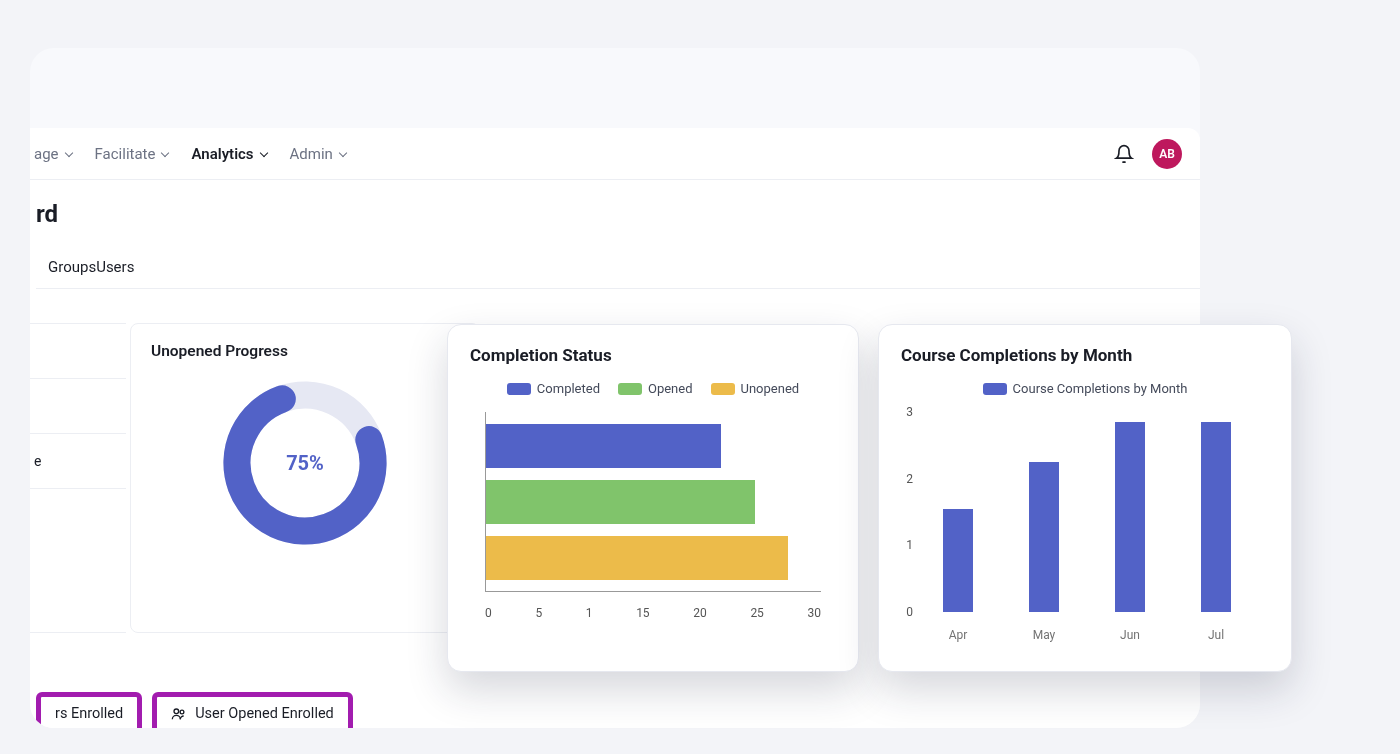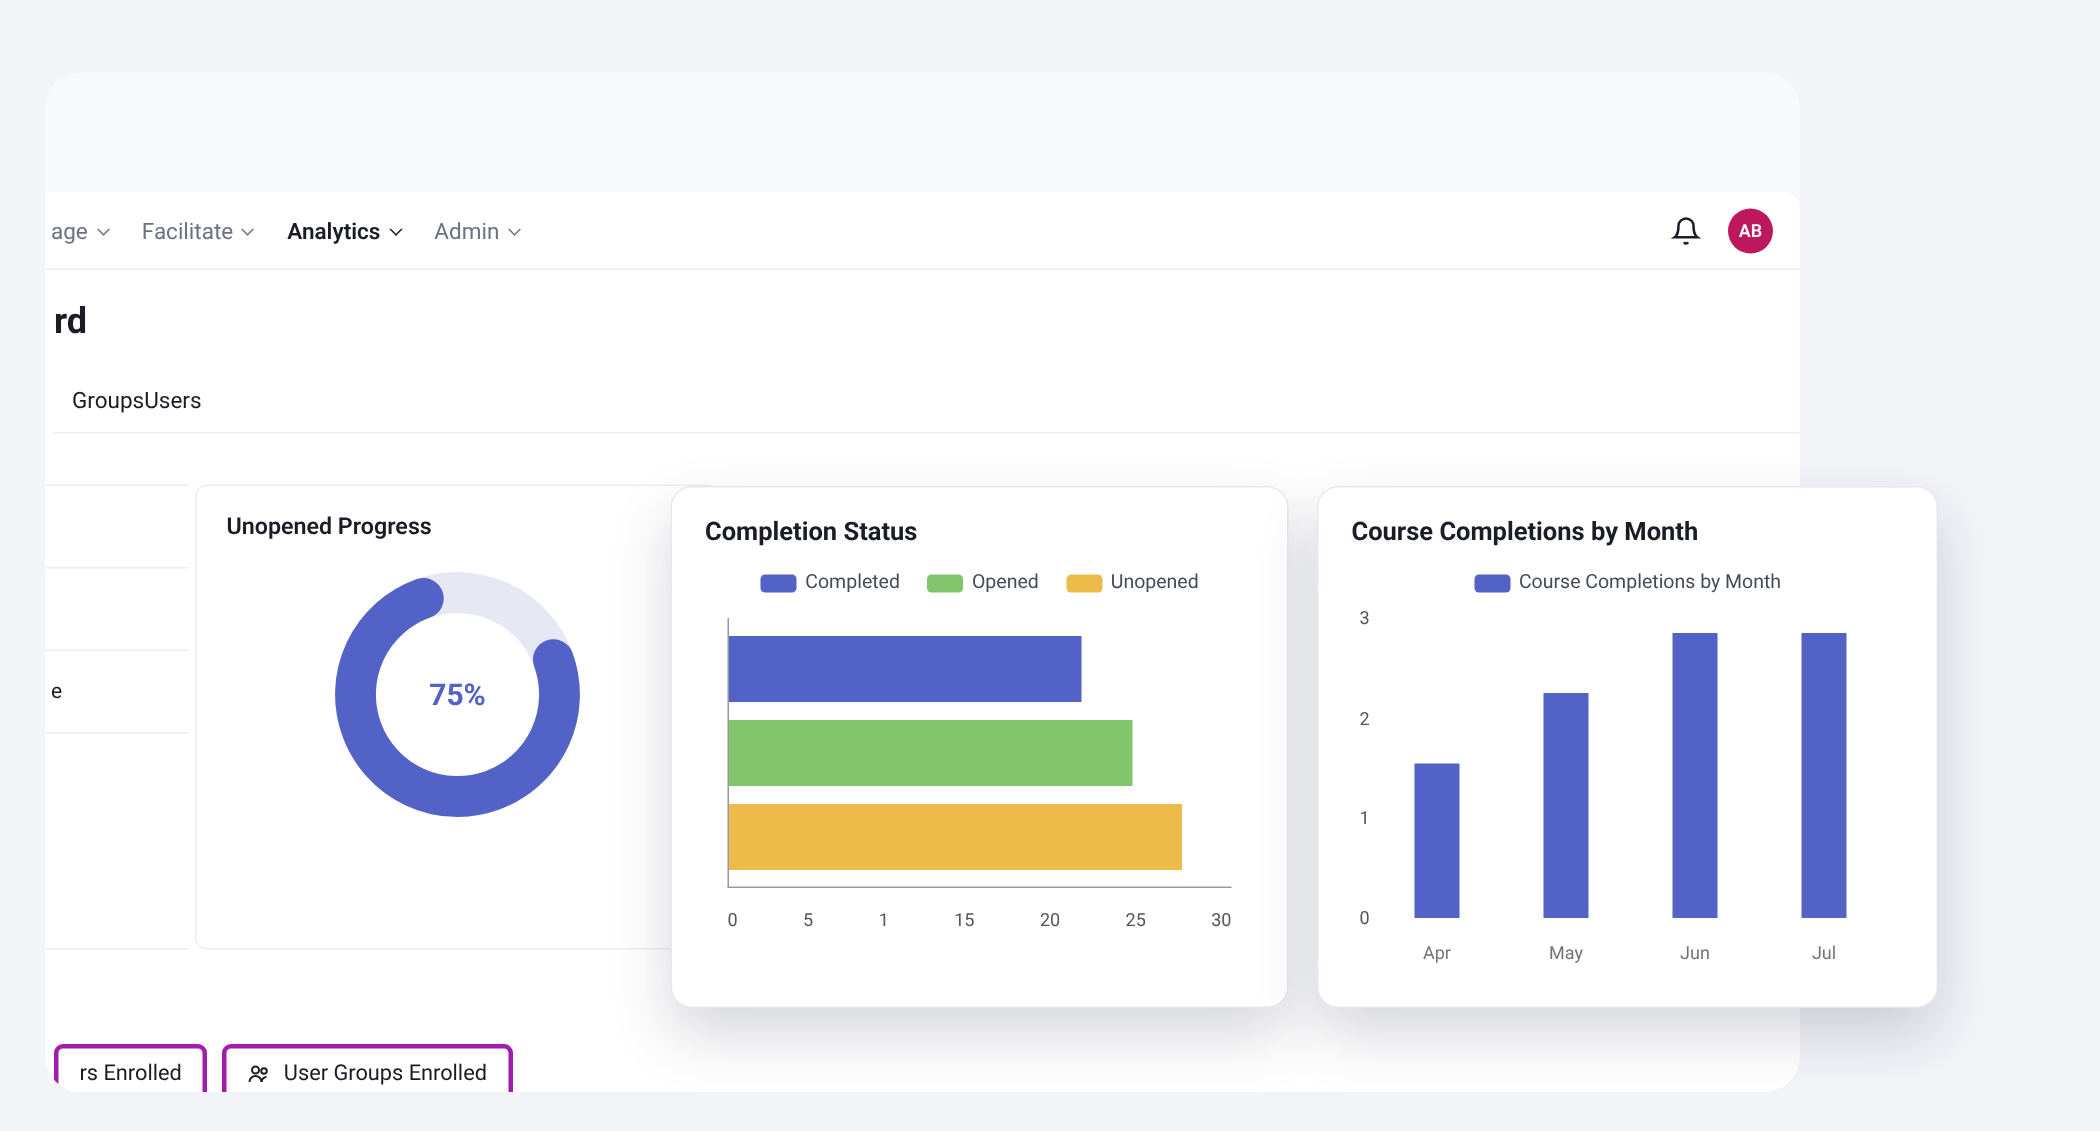--- a/index.html
+++ b/index.html
@@ -135,21 +135,21 @@
   .vbar-plot { position: absolute; left: 20px; top: 0; width: 344px; height: 200px; }
   .ytick { position: absolute; left: -16px; width: 14px; text-align: right; font-size: 12px; color: #555; transform: translateY(-50%); }
   .vbar { position: absolute; bottom: 0; width: 30px; background: #5262c7; }
   .xticks { position: absolute; left: 20px; bottom: 6px; width: 344px; display: flex; font-size: 12px; color: #737373; }
   .xt { width: 86px; text-align: center; }
   
   .bottom-tabs {
     position: absolute; left: 0; bottom: -26px; display: flex; gap: 10px; padding-left: 6px;
   }
   .bottom-tab {
-    background: #fff; border: 3px solid #a21caf; border-radius: 6px;
+    background: #fff; border: 5px solid #a21caf; border-radius: 6px;
     padding: 8px 14px; font-size: 14.5px; color: #1a1d26;
     display: flex; align-items: center; gap: 8px; cursor: pointer;
   }
   .users-icon { width: 16px; height: 14px; }
 </style>
 </head>
 <body>
 
 <div class="outer-wrap">
 
@@ -217,21 +217,21 @@
         <div class="bottom-tab">
           <span>rs Enrolled</span>
         </div>
         <div class="bottom-tab">
           <svg class="users-icon" viewBox="0 0 24 20" fill="none" stroke="#1a1d26" stroke-width="2">
             <circle cx="8" cy="6" r="3.5"></circle>
             <circle cx="16.5" cy="7" r="2.8"></circle>
             <path d="M2 18c0-3.3 2.7-6 6-6s6 2.7 6 6"></path>
             <path d="M14 18c0-2.5 2.2-5 5-5"></path>
           </svg>
-          <span>User Groups Enrolled</span>
+          <span>User Opened Enrolled</span>
         </div>
       </div>
     </div>
 
   </div>
 </div>
 
 <div class="overlay-card overlay-1">
   <div class="overlay-title">Completion Status</div>
   <div class="legend">

